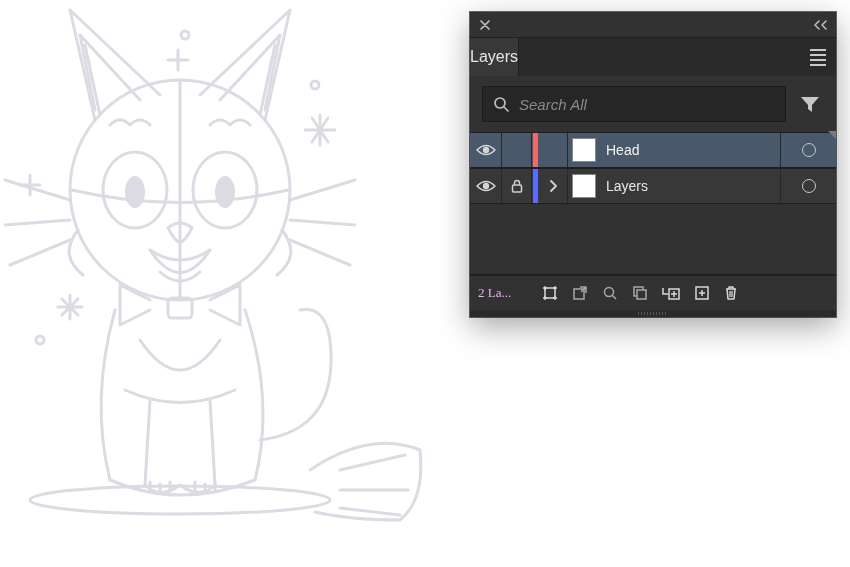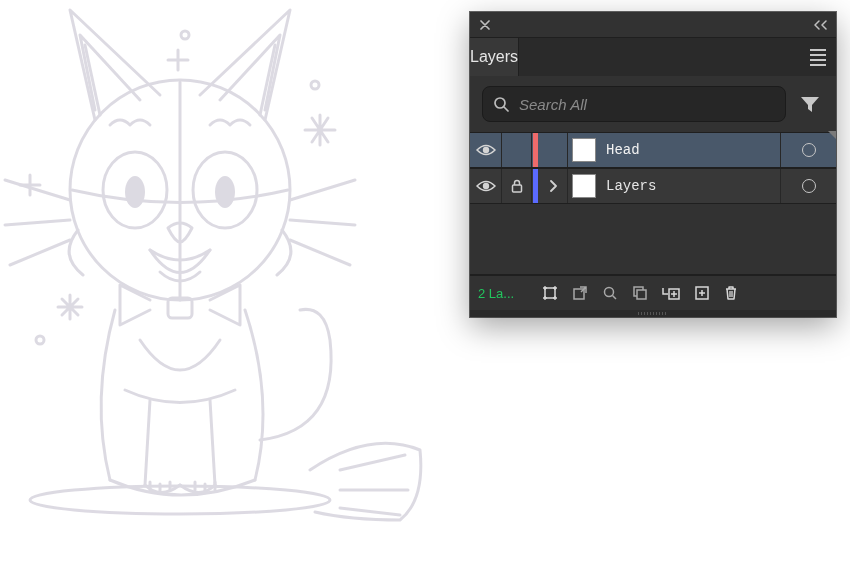--- a/index.html
+++ b/index.html
@@ -83,21 +83,21 @@
     align-items:center;
     padding: 10px 12px;
     gap:10px;
     background:#323232;
   }
   .search-field {
     flex:1;
     height:34px;
     background:#262626;
     border:1px solid #1b1b1b;
-    border-radius:8px;
+    border-radius:0;
     display:flex;
     align-items:center;
     padding: 0 10px;
     gap:8px;
   }
   .search-icon { color:#bdbdbd; display:inline-flex; }
   .search-input {
     flex:1;
     background:transparent;
     border:none;
@@ -128,21 +128,20 @@
     font-size:14px;
   }
   .layer-row.selected { background:#49586a; color:#f2f2f2; }
   .cell {
     height:100%;
     display:flex;
     align-items:center;
     justify-content:center;
     border-right:1px solid #272727;
     box-sizing:border-box;
-    font-family:Liberation Mono, monospace;
   }
   .cell.vis { width:32px; }
   .cell.lock { width:30px; }
   .cell.color { width:6px; padding:0; border-right:none; }
   .color-strip { width:5px; height:100%; }
   .cell.toggle { width:30px; }
   .cell.thumb { width:32px; border-right:none; }
   .thumb-box {
     width:22px;height:22px;background:#fff;border:1px solid #888;
   }
@@ -162,21 +161,21 @@
   .footer {
     height:34px;
     display:flex;
     align-items:center;
     padding: 0 8px;
     gap:14px;
     background:#323232;
     color:#bdbdbd;
     border-top:1px solid #1f1f1f;
   }
-  .footer .count { width:50px; font-size:13px; color:#22c55e; white-space:nowrap; overflow:hidden; text-overflow: ellipsis;}
+  .footer .count { width:50px; font-size:13px; color:#f0abfc; white-space:nowrap; overflow:hidden; text-overflow: ellipsis; font-family: Liberation Serif, serif;}
   .foot-icon { display:inline-flex; color:#a8a8a8; }
   .foot-icon.enabled { color:#d8d8d8; }
   .panel-grip {
     height:7px;
     background:#2a2a2a;
     display:flex;
     align-items:center;
     justify-content:center;
   }
   .panel-grip div {

